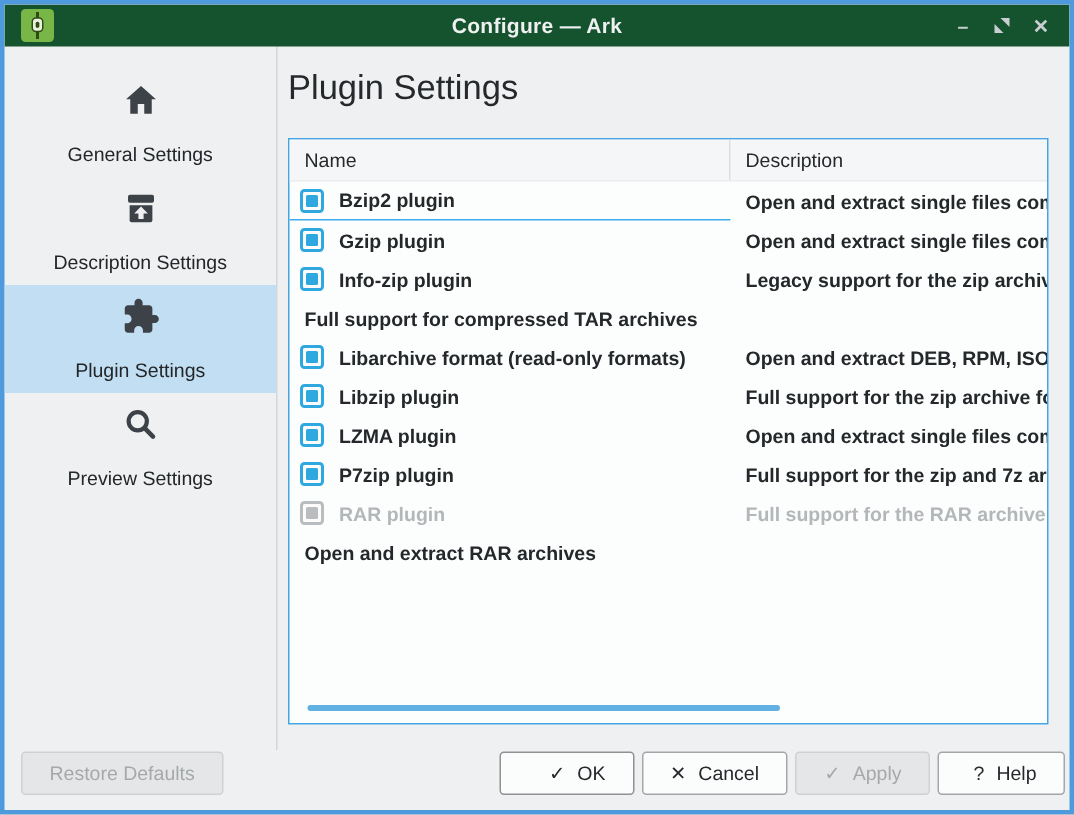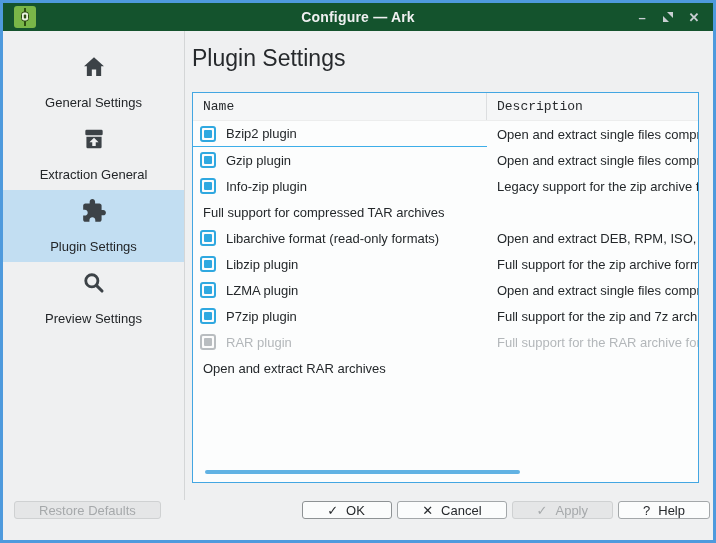--- a/index.html
+++ b/index.html
@@ -65,42 +65,41 @@
     position:relative;
     width:507px; height:391px;
     background:#fcfdfd;
     border:1px solid #43a6e2;
     overflow:hidden;
   }
   .thead{
     display:flex; height:28px;
     background:#f5f6f7;
     border-bottom:1px solid #eceded;
-    font-family:Liberation Mono, monospace;
   }
   .th{
     display:flex; align-items:center;
     font-size:13px; color:#26292c; padding-left:10px;
     white-space:nowrap; overflow:hidden;
   }
   .th-name{ width:294px; flex:0 0 294px; border-right:1px solid #dcdee0; }
   .th-desc{ flex:1; }
 
   .trow{ display:flex; height:26px; align-items:stretch; font-size:13px; color:#24282b; }
   .name-cell{
     width:294px; flex:0 0 294px;
     display:flex; align-items:center; gap:10px;
     padding-left:7px;
   }
   .trow.current .name-cell{ border-bottom:1px solid #3daee9; }
   .desc-cell{
     flex:1; display:flex; align-items:center; padding-left:10px;
     white-space:nowrap; overflow:hidden;
   }
-  .plugin-name, .plugin-desc{ white-space:nowrap; overflow:hidden; }
+  .plugin-name, .plugin-desc{ white-space:nowrap; overflow:hidden;font-weight:bold; }
 
   .checkbox{
     width:16px; height:16px; flex:0 0 16px;
     border:2px solid #2fa8e0; border-radius:3px; background:#fcfcfc;
     display:flex; align-items:center; justify-content:center;
   }
   .checkbox .inner{ width:8px; height:8px; border-radius:1px; background:#2fa8e0; }
   .trow.disabled{ color:#b3b7ba; }
   .trow.disabled .checkbox{ border-color:#b9bdc0; }
   .trow.disabled .checkbox .inner{ background:#b9bdc0; }
@@ -112,25 +111,25 @@
   }
 
   
   .footer{
     flex:0 0 40px;
     display:flex; align-items:flex-start;
     padding:1px 3px 0 11px;
   }
   .footer .spacer{ flex:1; }
   .btn{
-    height:18px;
-    display:inline-flex; align-items:center; justify-content:flex-start; gap:8px;
+    height:29px;
+    display:inline-flex; align-items:center; justify-content:flex-end; gap:8px;
     border:1px solid #a3a7a9; border-radius:3px;
     background:#fbfcfc; color:#26292c; font-size:13px;
-    padding:0 24px; margin-left:5px; cursor:default;
+    padding:0 18px; margin-left:5px; cursor:default;
     font-family:"Liberation Sans", sans-serif;
   }
   .btn .btn-icon{ font-size:13px; }
   .btn.disabled{ background:#e5e6e7; border-color:#cfd1d2; color:#a6a9ab; }
   .btn-restore{ min-width:130px; margin-left:0; }
   .btn-ok{ min-width:90px; border-color:#8e9294; }
   .btn-cancel{ min-width:86px; }
   .btn-apply{ min-width:90px; }
   .btn-help{ min-width:85px; }
 </style>
@@ -169,21 +168,21 @@
           <path d="M12 3 L2.8 11.2 H5.4 V20.2 H10 V14.2 H14 V20.2 H18.6 V11.2 H21.2 Z" fill="#3c4247"></path>
         </svg>
         <span>General Settings</span>
       </div>
       <div class="side-item">
         <svg width="26" height="26" viewBox="0 0 24 24">
           <rect x="4" y="3.5" width="16" height="5" rx="1.2" fill="#3c4247"></rect>
           <path d="M5 10 H19 V19.3 a1.2 1.2 0 0 1 -1.2 1.2 H6.2 A1.2 1.2 0 0 1 5 19.3 Z" fill="#3c4247"></path>
           <path d="M12 10.8 L16.2 15 H13.6 V18.4 H10.4 V15 H7.8 Z" fill="#eff0f1"></path>
         </svg>
-        <span>Extraction General</span>
+        <span>Description Settings</span>
       </div>
       <div class="side-item selected">
         <svg width="26" height="26" viewBox="0 0 24 24">
           <path d="M20.5 11H19V7c0-1.1-.9-2-2-2h-4V3.5C13 2.12 11.88 1 10.5 1S8 2.12 8 3.5V5H4c-1.1 0-1.99.9-1.99 2v3.8H3.5c1.49 0 2.7 1.21 2.7 2.7s-1.21 2.7-2.7 2.7H2V20c0 1.1.9 2 2 2h3.8v-1.5c0-1.49 1.21-2.7 2.7-2.7 1.49 0 2.7 1.21 2.7 2.7V22H17c1.1 0 2-.9 2-2v-4h1.5c1.38 0 2.5-1.12 2.5-2.5S21.88 11 20.5 11z" fill="#3c4247"></path>
         </svg>
         <span>Plugin Settings</span>
       </div>
       <div class="side-item">
         <svg width="26" height="26" viewBox="0 0 24 24">
           <circle cx="10" cy="10" r="5.6" fill="none" stroke="#3c4247" stroke-width="2.6"></circle>

